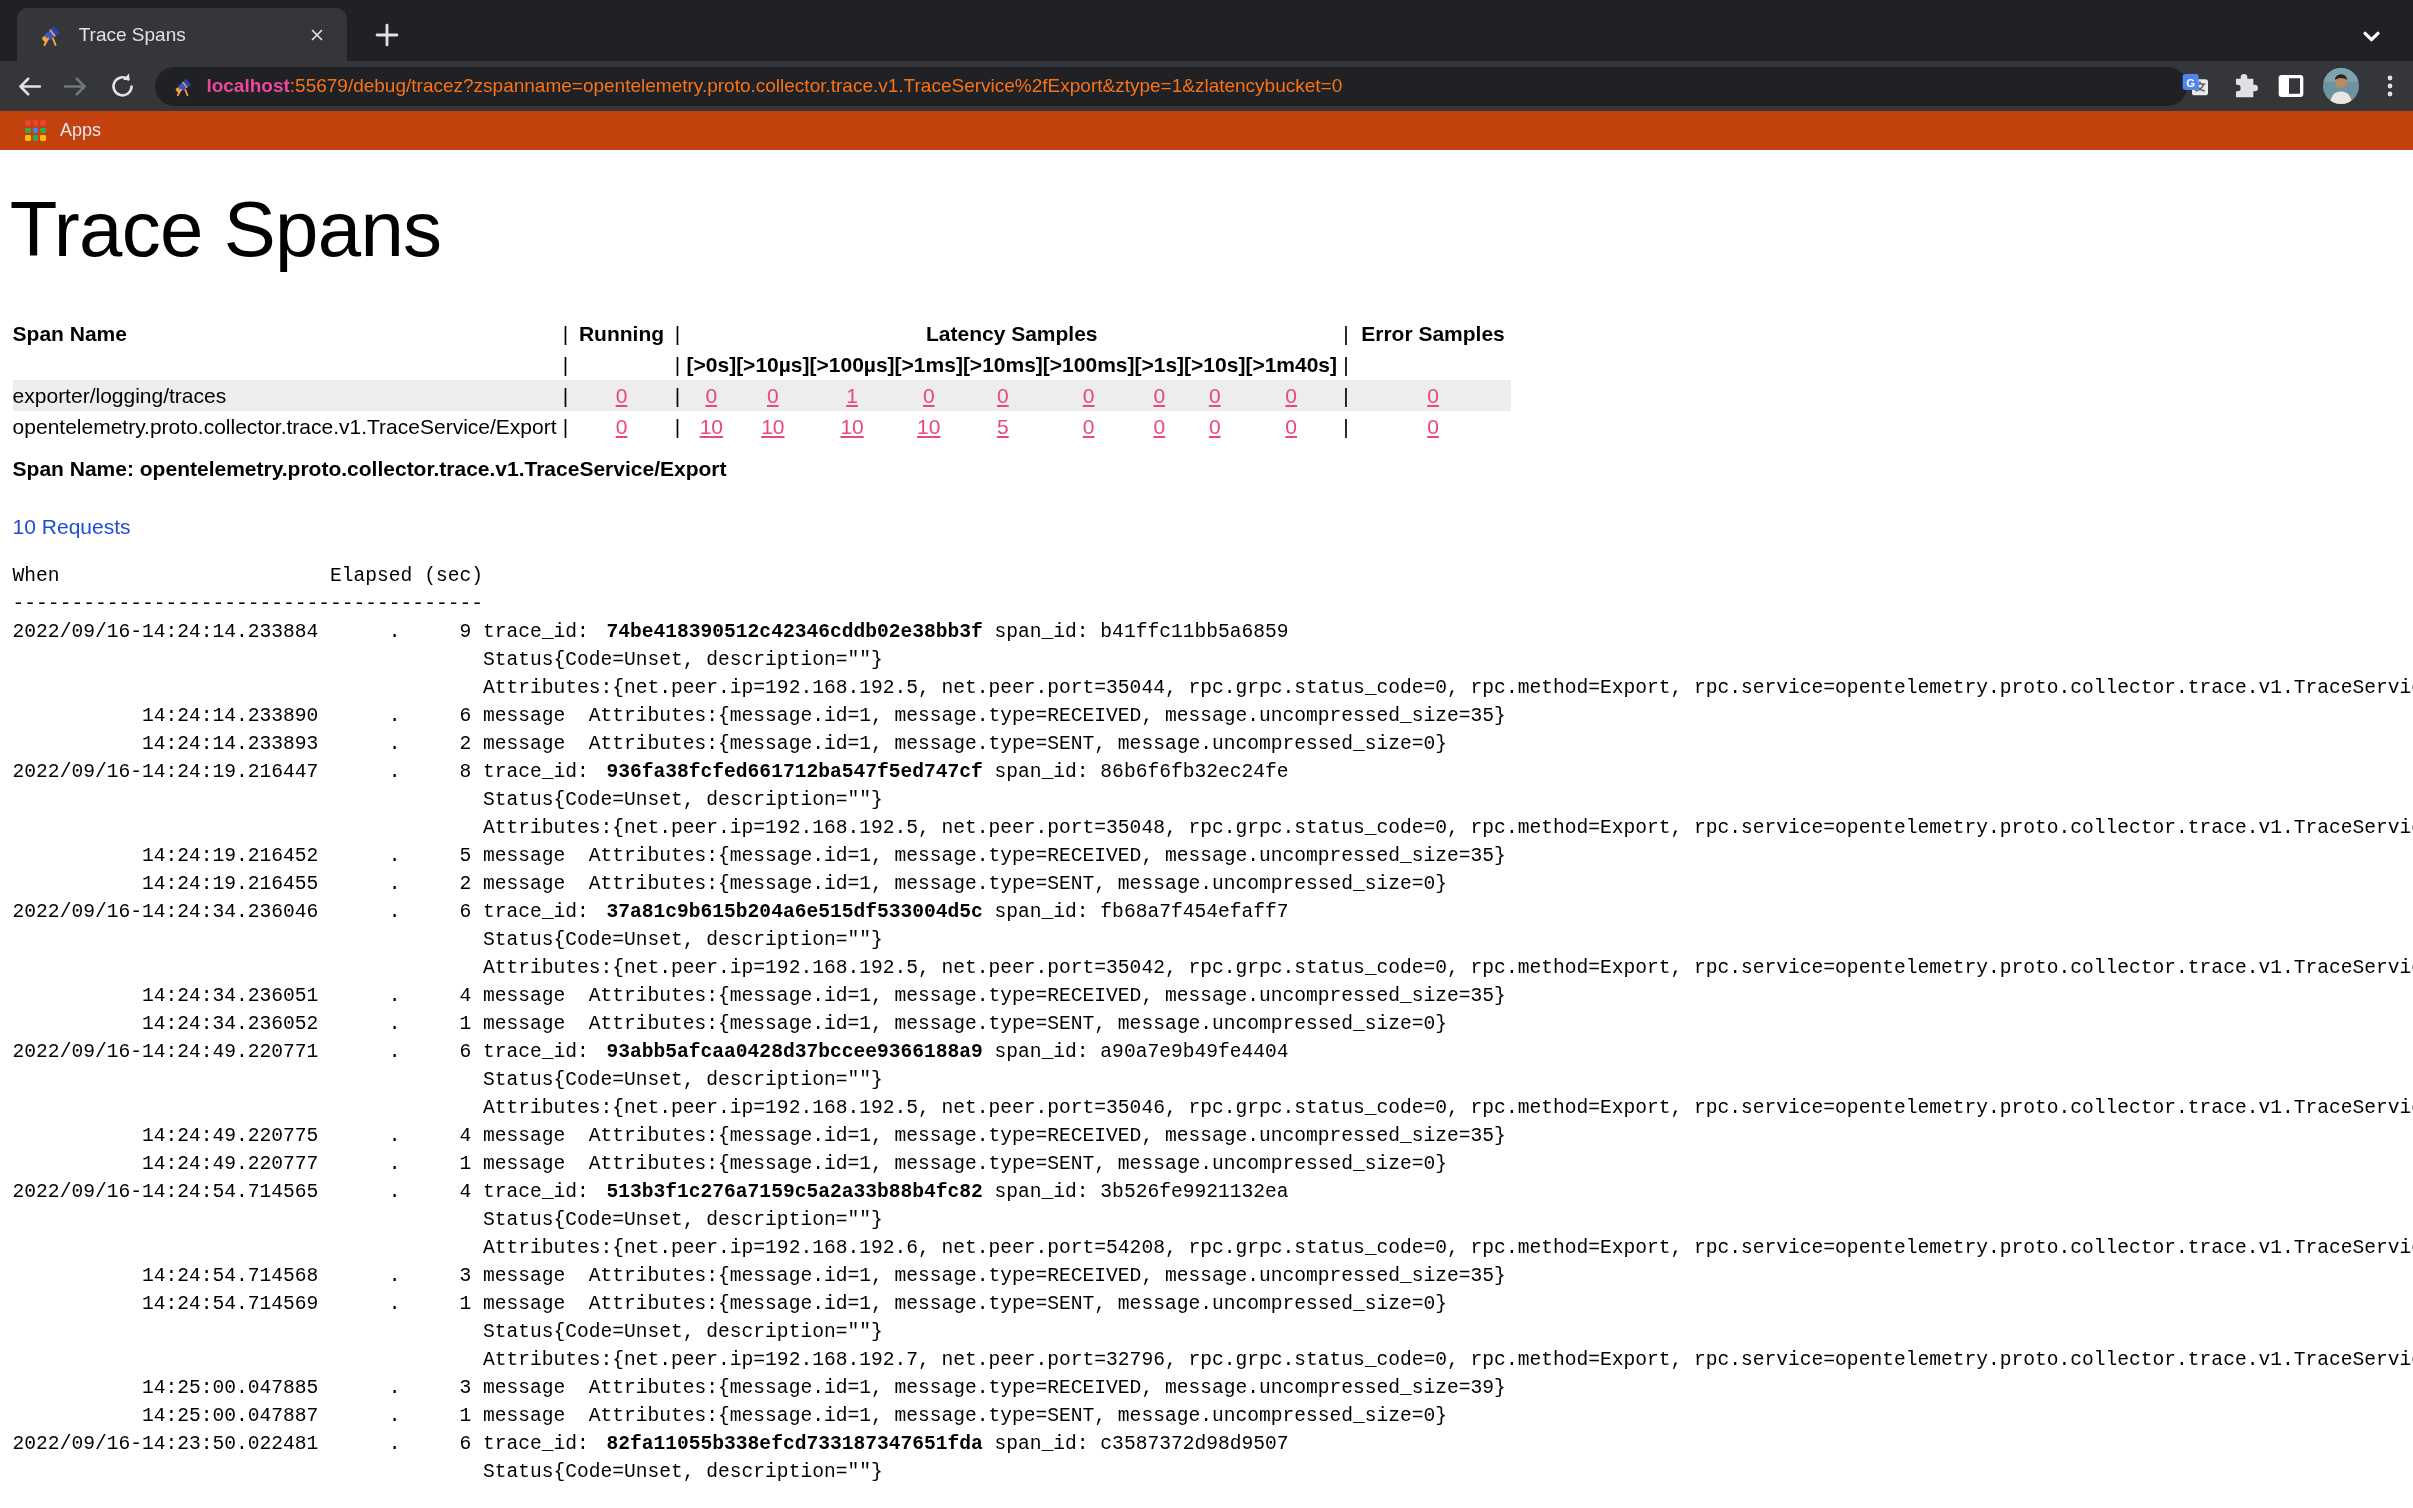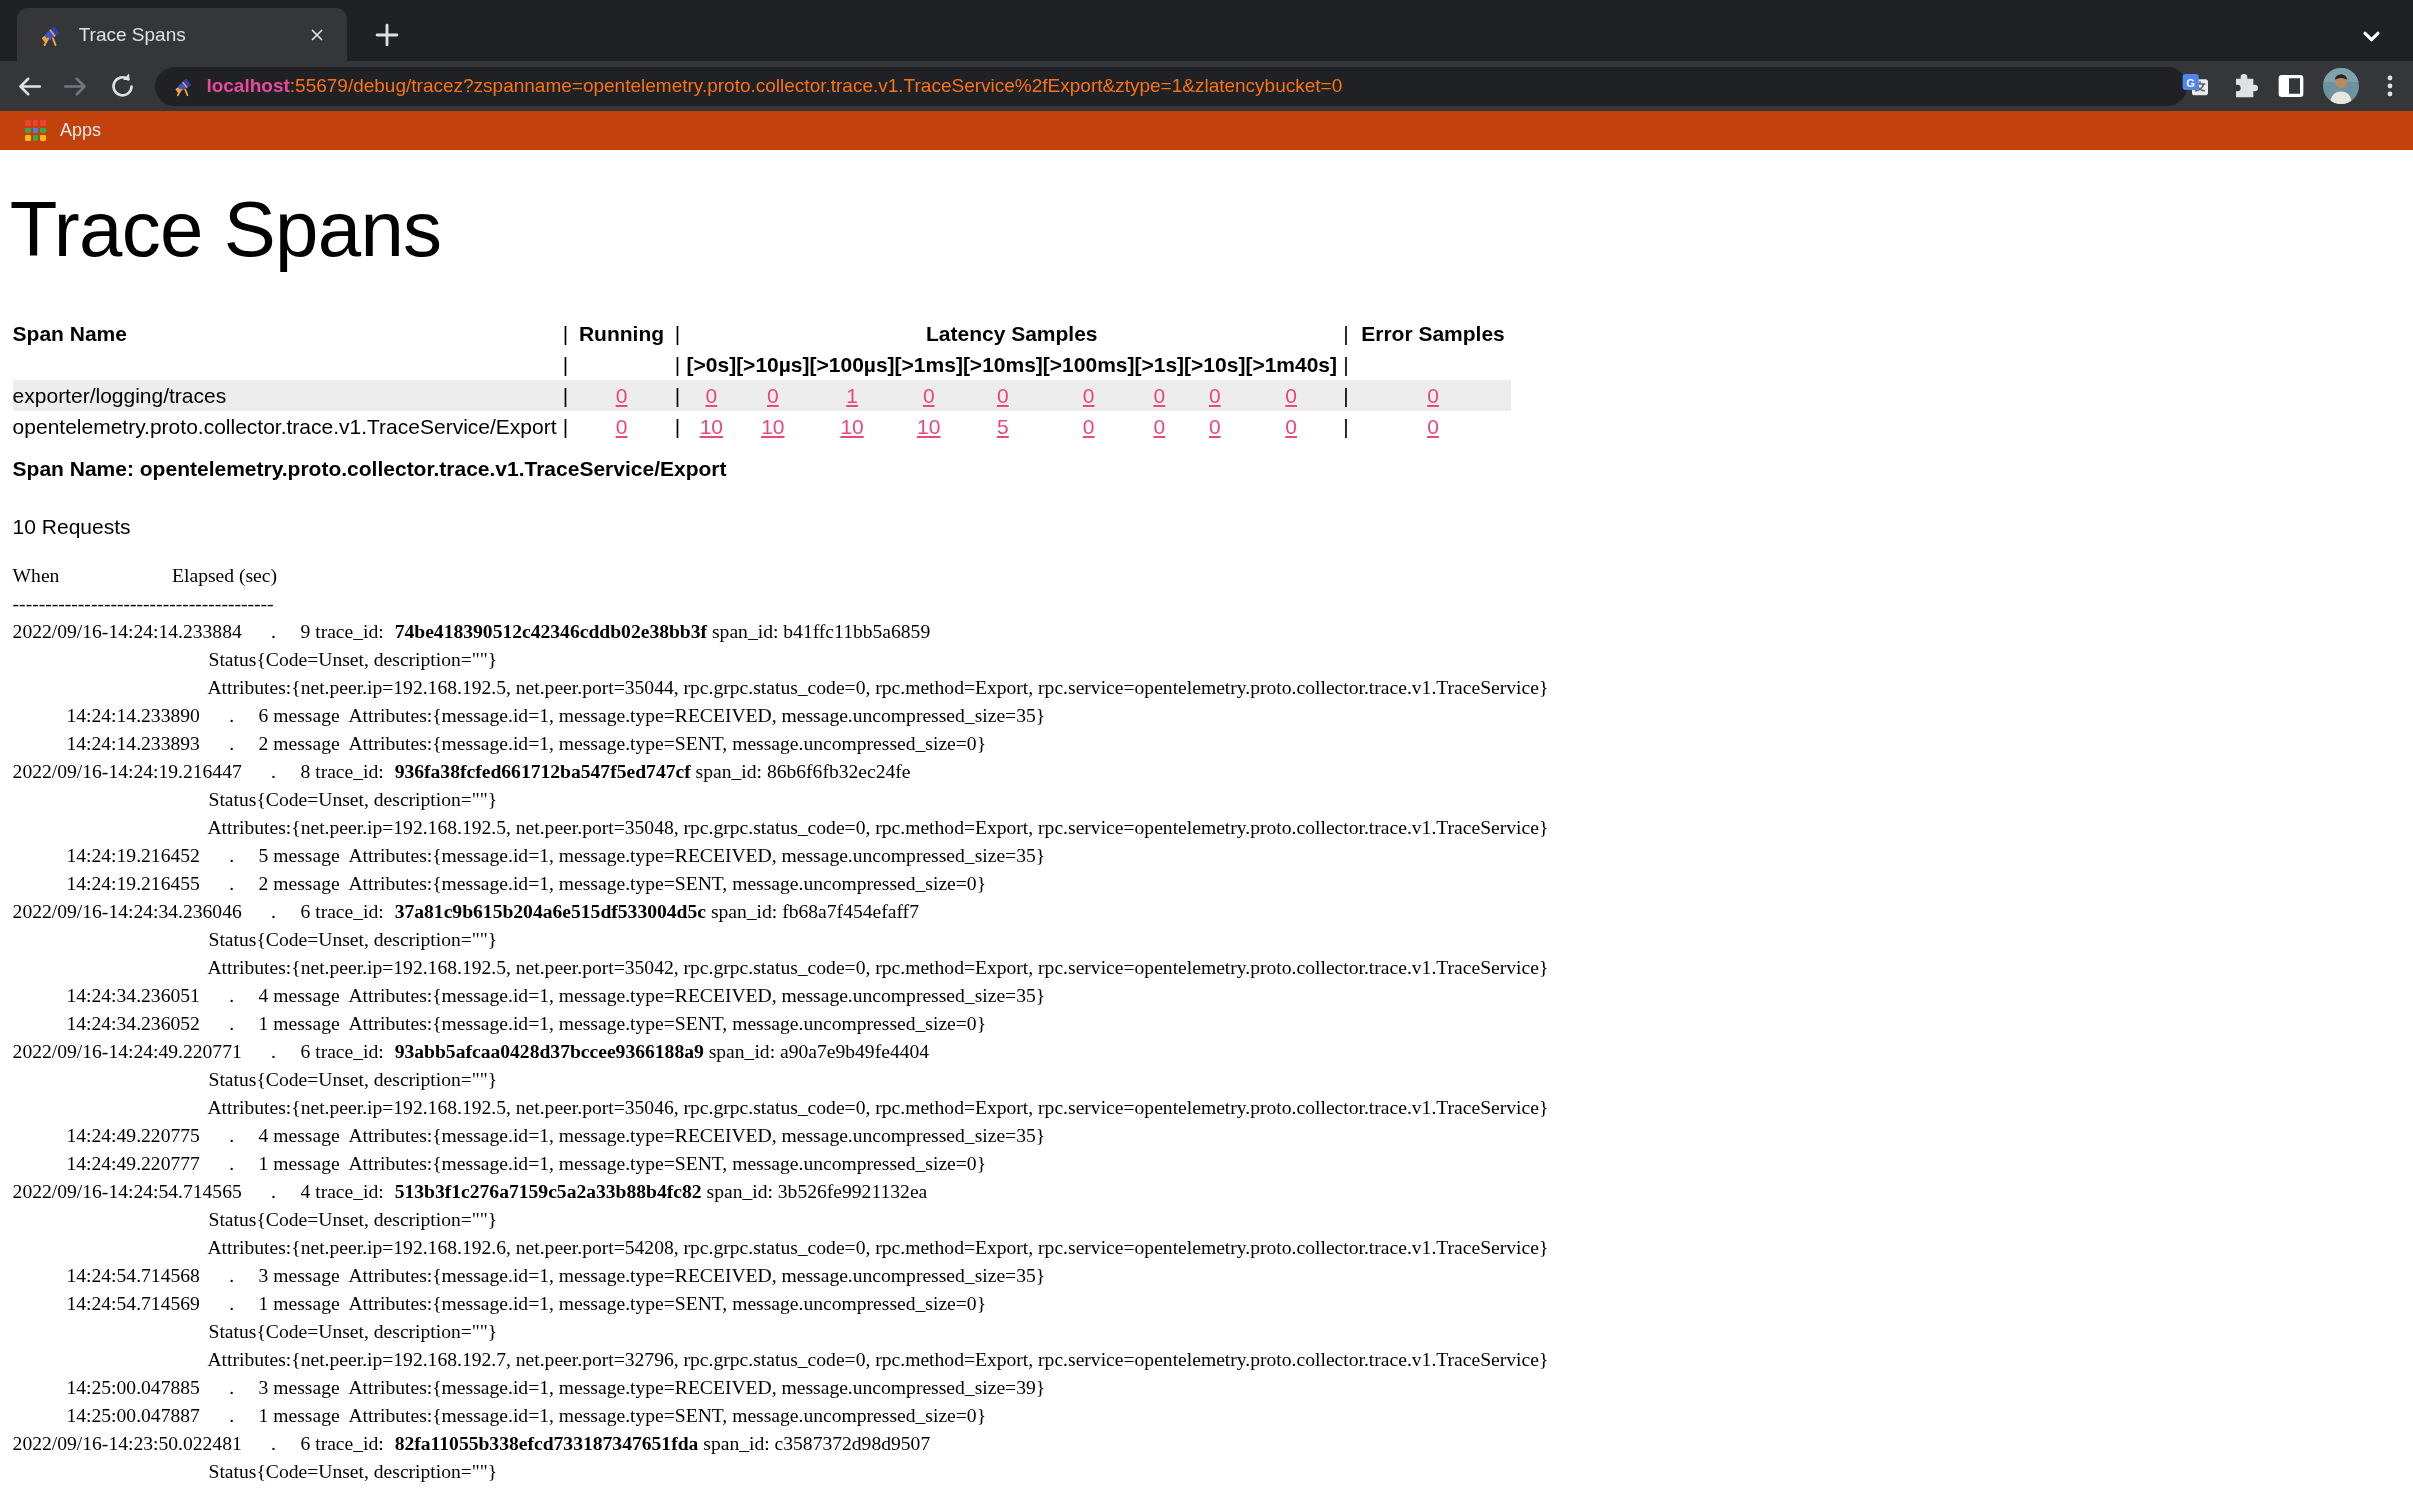--- a/index.html
+++ b/index.html
@@ -45,24 +45,24 @@
   td.c-name { width: 520px; text-align: left; }
   td.c-sep  { width: 18px; text-align: center; font-weight: 400 !important; }
   td.c-run  { width: 94px; text-align: center; }
   td.c-lat  { text-align: center; }
   td.c-err  { width: 156px; text-align: center; }
   td.bucket { text-align: center; padding: 0 2.1px; }
   tr.striped { background: #ededed; }
   a.num { color: #e8487c; text-decoration: underline; cursor: pointer; }
 
   .span-detail-title { font-size: 21px; font-weight: bold; margin: 15.4px 0 0 12.6px; color: #000; }
-  .requests-label { font-size: 21px; margin: 34px 0 0 12.6px; color: #000000; }
+  .requests-label { font-size: 21px; margin: 34px 0 0 12.6px; color: #1d4ed8; }
 
   .log { margin: 22.3px 0 0 12.6px; font-family: "Liberation Mono", monospace; font-size: 19.6px; line-height: 28px; color: #000; }
-  .logline { white-space: pre; height: 28px; font-family: Liberation Serif, serif; }
+  .logline { white-space: pre; height: 28px; }
   .lb { font-weight: bold; margin-left: 6px; }
 
   svg { display: block; }
 </style>
 </head>
 <body>
 
 <div class="tab-strip">
   <div class="tab">
     <svg class="tab-favicon" viewBox="0 0 48 48">

